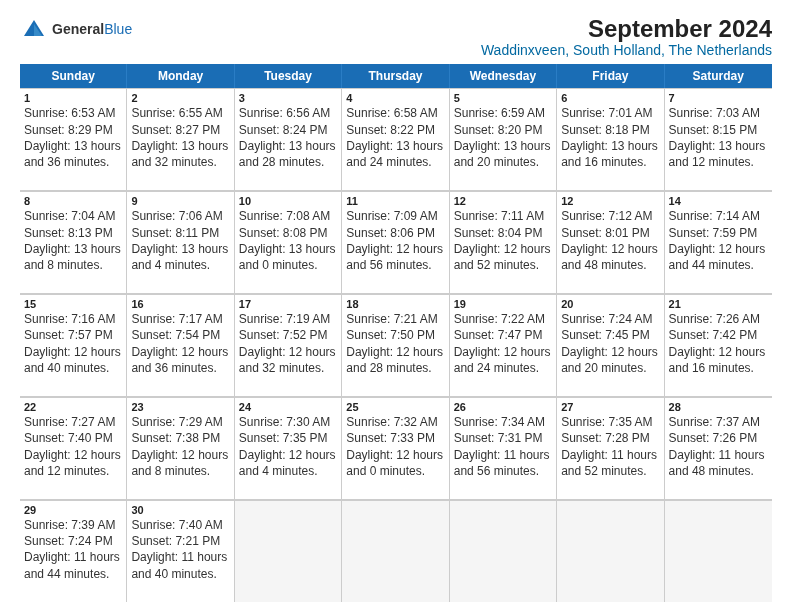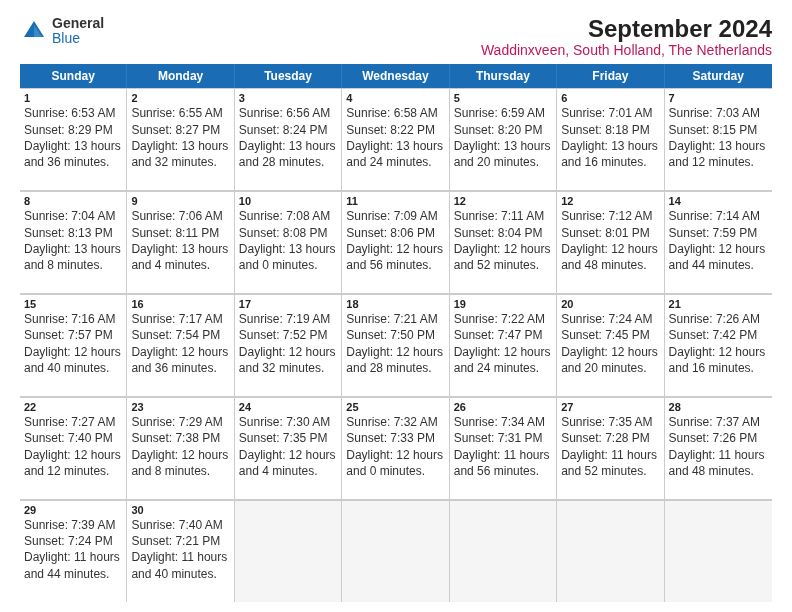--- a/index.html
+++ b/index.html
@@ -23,21 +23,21 @@
       justify-content: space-between;
       margin-bottom: 6px;
     }
     .logo {
       display: flex;
       align-items: center;
       gap: 4px;
     }
     .logo-text {
       display: flex;
-      flex-direction: column;
+      flex-direction: row;
       line-height: 1.1;
     }
     .logo-general {
       font-size: 14px;
       font-weight: bold;
       color: #333;
     }
     .logo-blue {
       font-size: 14px;
       font-weight: normal;
@@ -51,21 +51,21 @@
       text-align: right;
     }
     .title-month {
       font-size: 24px;
       font-weight: bold;
       color: #222;
       line-height: 1.1;
     }
     .title-location {
       font-size: 14px;
-      color: #be185d;
+      color: #0369a1;
     }
     .calendar {
       flex: 1;
       display: flex;
       flex-direction: column;
     }
     .cal-header {
       display: grid;
       grid-template-columns: repeat(7, 1fr);
       background: #1a6db5;
@@ -137,22 +137,22 @@
       <div class="title-month">September 2024</div>
       <div class="title-location">Waddinxveen, South Holland, The Netherlands</div>
     </div>
   </div>
 
   <div class="calendar">
     <div class="cal-header">
       <div class="cal-header-cell">Sunday</div>
       <div class="cal-header-cell">Monday</div>
       <div class="cal-header-cell">Tuesday</div>
+      <div class="cal-header-cell">Thursday</div>
       <div class="cal-header-cell">Wednesday</div>
-      <div class="cal-header-cell">Thursday</div>
       <div class="cal-header-cell">Friday</div>
       <div class="cal-header-cell">Saturday</div>
     </div>
     <div class="cal-body" id="cal-body">
     <div class="cal-row">
           <div class="cal-cell">
             <span class="day-num">1</span>
 <div class="day-info">Sunrise: 6:53 AM<br>Sunset: 8:29 PM<br>Daylight: 13 hours and 36 minutes.</div>
           </div>
           <div class="cal-cell">

